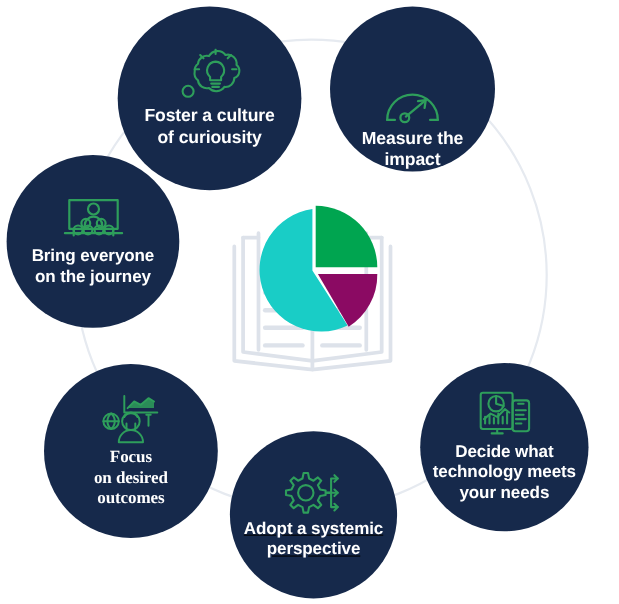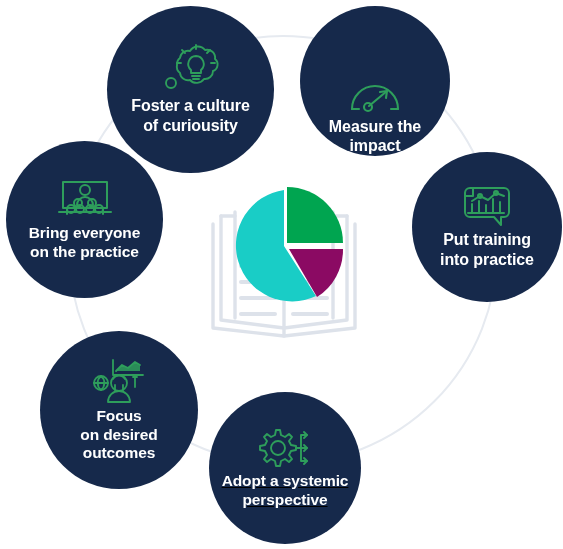--- a/index.html
+++ b/index.html
@@ -46,21 +46,21 @@
     line-height: 1.22;
     letter-spacing: -0.1px;
     white-space: pre-line;
   }
   
   .n0 { left: 107px; top: 6px;   width: 167px; height: 167px; }
   .n1 { left: 300px; top: 6px;   width: 150px; height: 150px; justify-content: flex-end; }
   .n2 { left: 412px; top: 152px; width: 150px; height: 150px; }
   .n3 { left: 382px; top: 330px; width: 153px; height: 153px; }
   .n4 { left: 209px; top: 392px; width: 152px; height: 152px; text-decoration: underline; }
-  .n5 { left: 40px;  top: 331px; width: 158px; height: 158px; }
+  .n5 { left: 40px;  top: 331px; width: 158px; height: 158px; font-family: Liberation Serif, serif; }
   .n6 { left: 6px;   top: 141px; width: 157px; height: 157px; }
 
   .n0 .node-label { font-size: 16px; }
   .n1 .node-label { font-size: 16px; }
   .n2 .node-label { font-size: 16px; }
   .n3 .node-label { font-size: 15.5px; }
   .n4 .node-label { font-size: 15.5px; }
   .n5 .node-label { font-size: 15.5px; }
   .n6 .node-label { font-size: 15.5px; }
 
@@ -134,36 +134,39 @@
         <path d="M5 32 L12 32 M51 32 L44 32"></path>
         <path d="M22 29 L40 14"></path>
         <path d="M40 14 L33 15 M40 14 L39 21"></path>
         <circle cx="21" cy="30" r="4"></circle>
       </svg>
     </span>
     <div class="node-label">Measure the
 impact</div>
   </div>
 
-  <div class="node n2">
-    <span class="node-icon">
-      <svg width="52" height="44" viewBox="0 0 52 44" fill="none" stroke="#2e9e5b" stroke-width="2" stroke-linecap="round" stroke-linejoin="round">
-        <path d="M4 9 A5 5 0 0 1 9 4 L43 4 A5 5 0 0 1 48 9 L48 28 A5 5 0 0 1 43 33 L40 33 L40 41 L33 33 L9 33 A5 5 0 0 1 4 28 Z"></path>
-        <path d="M12 4 L12 12 L4 12"></path>
-        <path d="M11 17 L19 12 L27 16 L35 9 L43 12"></path>
-        <circle cx="19" cy="12" r="2"></circle>
-        <circle cx="35" cy="9" r="2"></circle>
-        <path d="M11 28 L11 20 M18 28 L18 17 M25 28 L25 21 M32 28 L32 15 M39 28 L39 18"></path>
-        <path d="M7 29 L43 29"></path>
-      </svg>
-    </span>
-    <div class="node-label">Put training
-into practice</div>
-  </div>
-
+
+  <div class="node n3">
+    <span class="node-icon">
+      <svg width="52" height="46" viewBox="0 0 52 46" fill="none" stroke="#2e9e5b" stroke-width="1.9" stroke-linecap="round" stroke-linejoin="round">
+        <rect x="4" y="3" width="29" height="33" rx="2"></rect>
+        <path d="M14 40 L24 40 M19 36 L19 40"></path>
+        <circle cx="18" cy="13" r="7"></circle>
+        <path d="M18 13 L18 6 M18 13 L25 15"></path>
+        <path d="M8 31 L8 25 M12 31 L12 23 M16 31 L16 26 M20 31 L20 22 M24 31 L24 25 M28 31 L28 21"></path>
+        <path d="M7 27 L13 22 L19 25 L26 18 L30 21"></path>
+        <rect x="33" y="10" width="15" height="28" rx="2.5"></rect>
+        <path d="M38 13 L43 13"></path>
+        <path d="M36 19 L45 19 M36 23 L43 23 M36 27 L45 27 M36 31 L41 31"></path>
+      </svg>
+    </span>
+    <div class="node-label">Decide what
+technology meets
+your needs</div>
+  </div>
 
   <div class="node n4">
     <span class="node-icon">
       <svg width="56" height="44" viewBox="0 0 56 44" fill="none" stroke="#2e9e5b" stroke-width="1.9" stroke-linecap="round" stroke-linejoin="round">
         <path d="M19 4 L23 4 L24 9 L28 11 L32 8 L35 11 L32 15 L34 19 L39 20 L39 24 L34 25 L32 29 L35 33 L32 36 L28 33 L24 35 L23 40 L19 40 L18 35 L14 33 L10 36 L7 33 L10 29 L8 25 L3 24 L3 20 L8 19 L10 15 L7 11 L10 8 L14 11 L18 9 Z"></path>
         <circle cx="21" cy="22" r="7"></circle>
         <path d="M40 22 L50 22"></path>
         <path d="M40 22 L44 22 L44 9 L50 9"></path>
         <path d="M40 22 L44 22 L44 35 L50 35"></path>
         <path d="M47 6 L50 9 L47 12"></path>
@@ -205,16 +208,16 @@
         <path d="M21 27 A8 8 0 0 1 37 27"></path>
         <circle cx="22" cy="25" r="4"></circle>
         <circle cx="36" cy="25" r="4"></circle>
         <circle cx="15" cy="31" r="4"></circle>
         <circle cx="24" cy="31" r="4"></circle>
         <circle cx="34" cy="31" r="4"></circle>
         <circle cx="43" cy="31" r="4"></circle>
       </svg>
     </span>
     <div class="node-label">Bring everyone
-on the practice</div>
+on the journey</div>
   </div>
 
 </div>
 
 </body></html>

